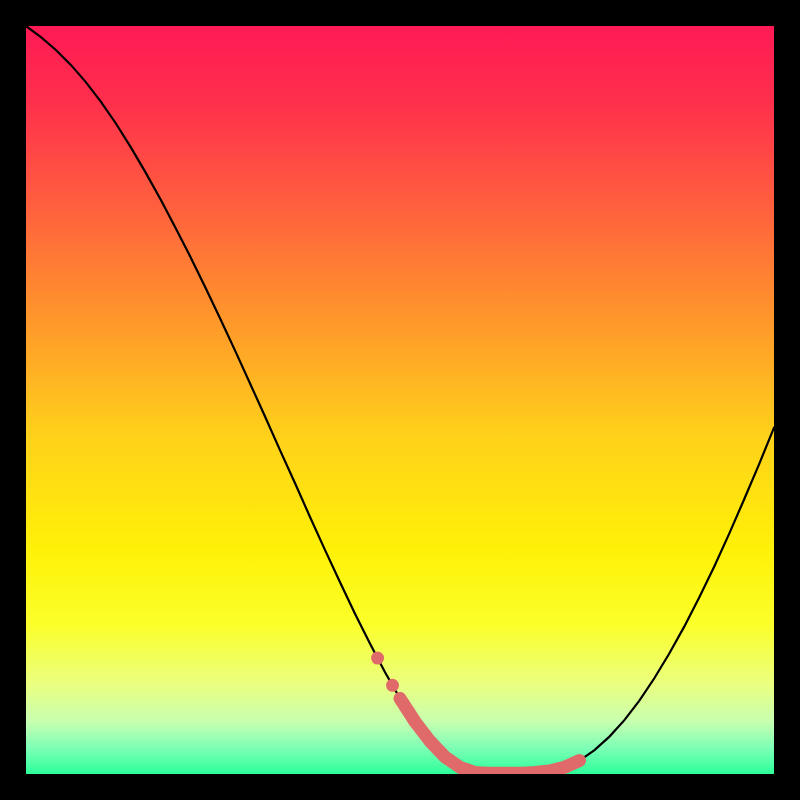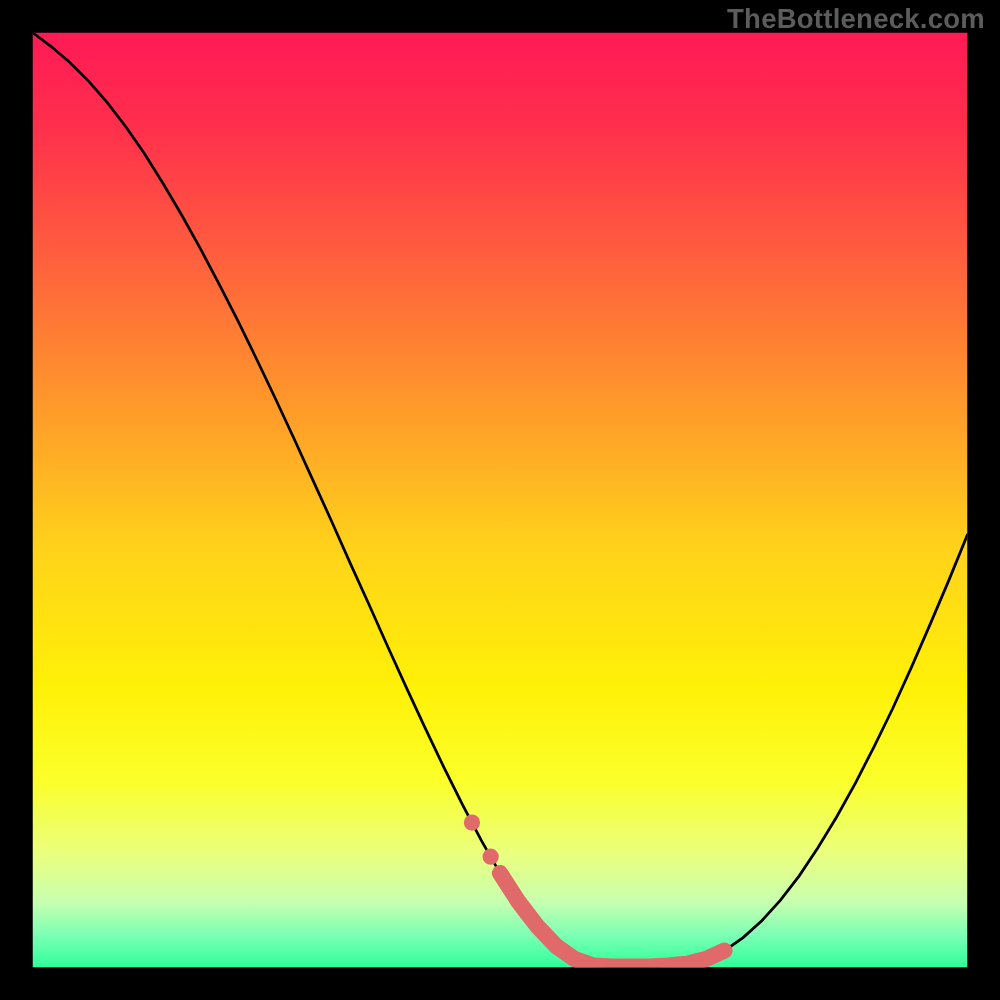--- a/index.html
+++ b/index.html
@@ -60,14 +60,13 @@
       </defs>
       <rect x="0" y="0" width="748" height="748" fill="url(#bg-grad)"></rect>
       <path id="curve-path" fill="none" stroke="#000000" stroke-width="2.2" stroke-linecap="round" d="M 0.00 0.00 L 14.96 11.22 L 29.92 23.94 L 44.88 38.90 L 59.84 56.10 L 74.80 75.55 L 89.76 97.24 L 104.72 121.18 L 119.68 146.61 L 134.64 173.54 L 149.60 201.96 L 164.56 231.13 L 179.52 261.80 L 194.48 293.22 L 209.44 325.38 L 224.40 358.29 L 239.36 391.20 L 254.32 424.86 L 269.28 457.78 L 284.24 491.44 L 299.20 524.35 L 314.16 556.51 L 329.12 587.93 L 344.08 617.85 L 359.04 646.27 L 374.00 672.45 L 388.96 695.64 L 403.92 715.09 L 418.88 730.80 L 433.84 741.27 L 448.80 746.50 L 463.76 747.25 L 478.72 747.25 L 493.68 747.25 L 508.64 746.50 L 523.60 745.01 L 538.56 741.27 L 553.52 734.54 L 568.48 724.06 L 583.44 710.60 L 598.40 694.14 L 613.36 674.70 L 628.32 652.26 L 643.28 627.57 L 658.24 600.64 L 673.20 571.47 L 688.16 540.80 L 703.12 507.89 L 718.08 473.48 L 733.04 438.33 L 748.00 401.68"></path>
       <path id="highlight-path" fill="none" stroke="#e06a6a" stroke-width="13" stroke-linecap="round" stroke-linejoin="round" d="M 374.00 672.45 L 381.48 684.05 L 388.96 695.64 L 396.44 705.36 L 403.92 715.09 L 411.40 722.94 L 418.88 730.80 L 426.36 736.03 L 433.84 741.27 L 441.32 743.89 L 448.80 746.50 L 456.28 746.88 L 463.76 747.25 L 471.24 747.25 L 478.72 747.25 L 486.20 747.25 L 493.68 747.25 L 501.16 746.88 L 508.64 746.50 L 516.12 745.76 L 523.60 745.01 L 531.08 743.14 L 538.56 741.27 L 546.04 737.90 L 553.52 734.54"></path>
       <g id="highlight-dots">
           <circle cx="351.56" cy="632.06" r="6.5" fill="#e06a6a"></circle>
           <circle cx="366.52" cy="659.36" r="6.5" fill="#e06a6a"></circle>
         </g>
     </svg>
   </div>
-  <div class="watermark">TheBottleneck.com</div>
 </div>
 
 </body></html>

